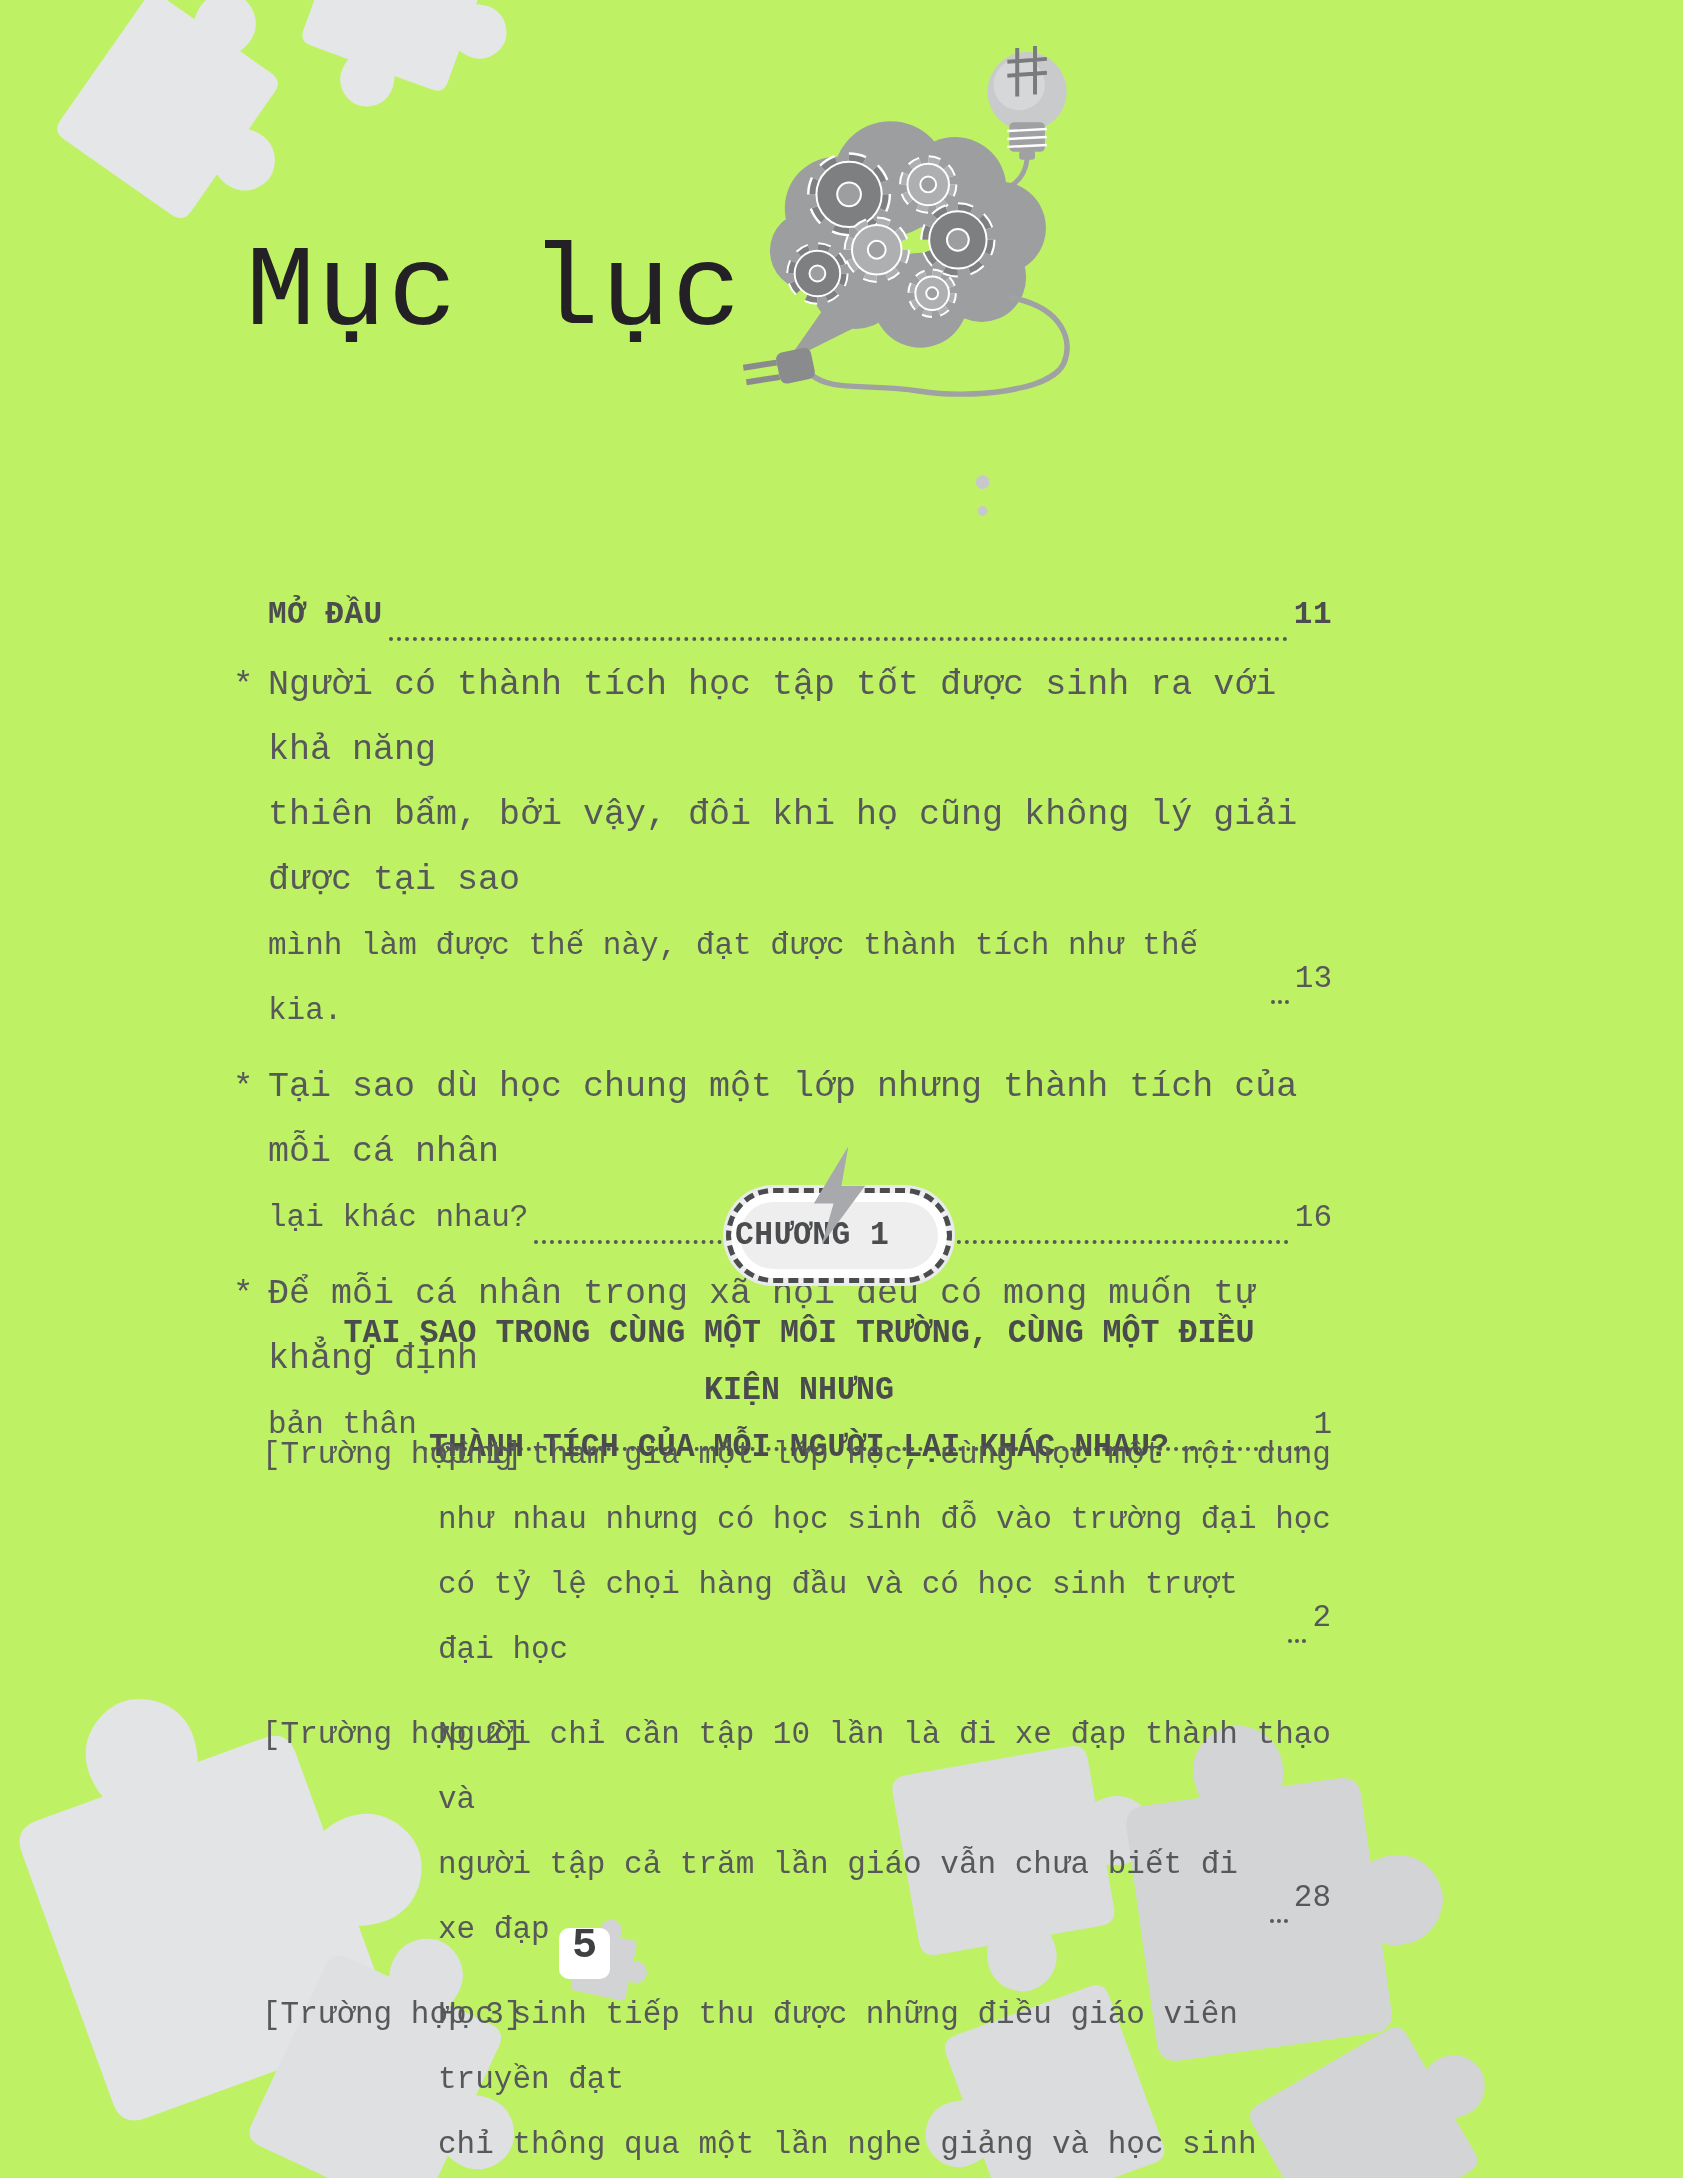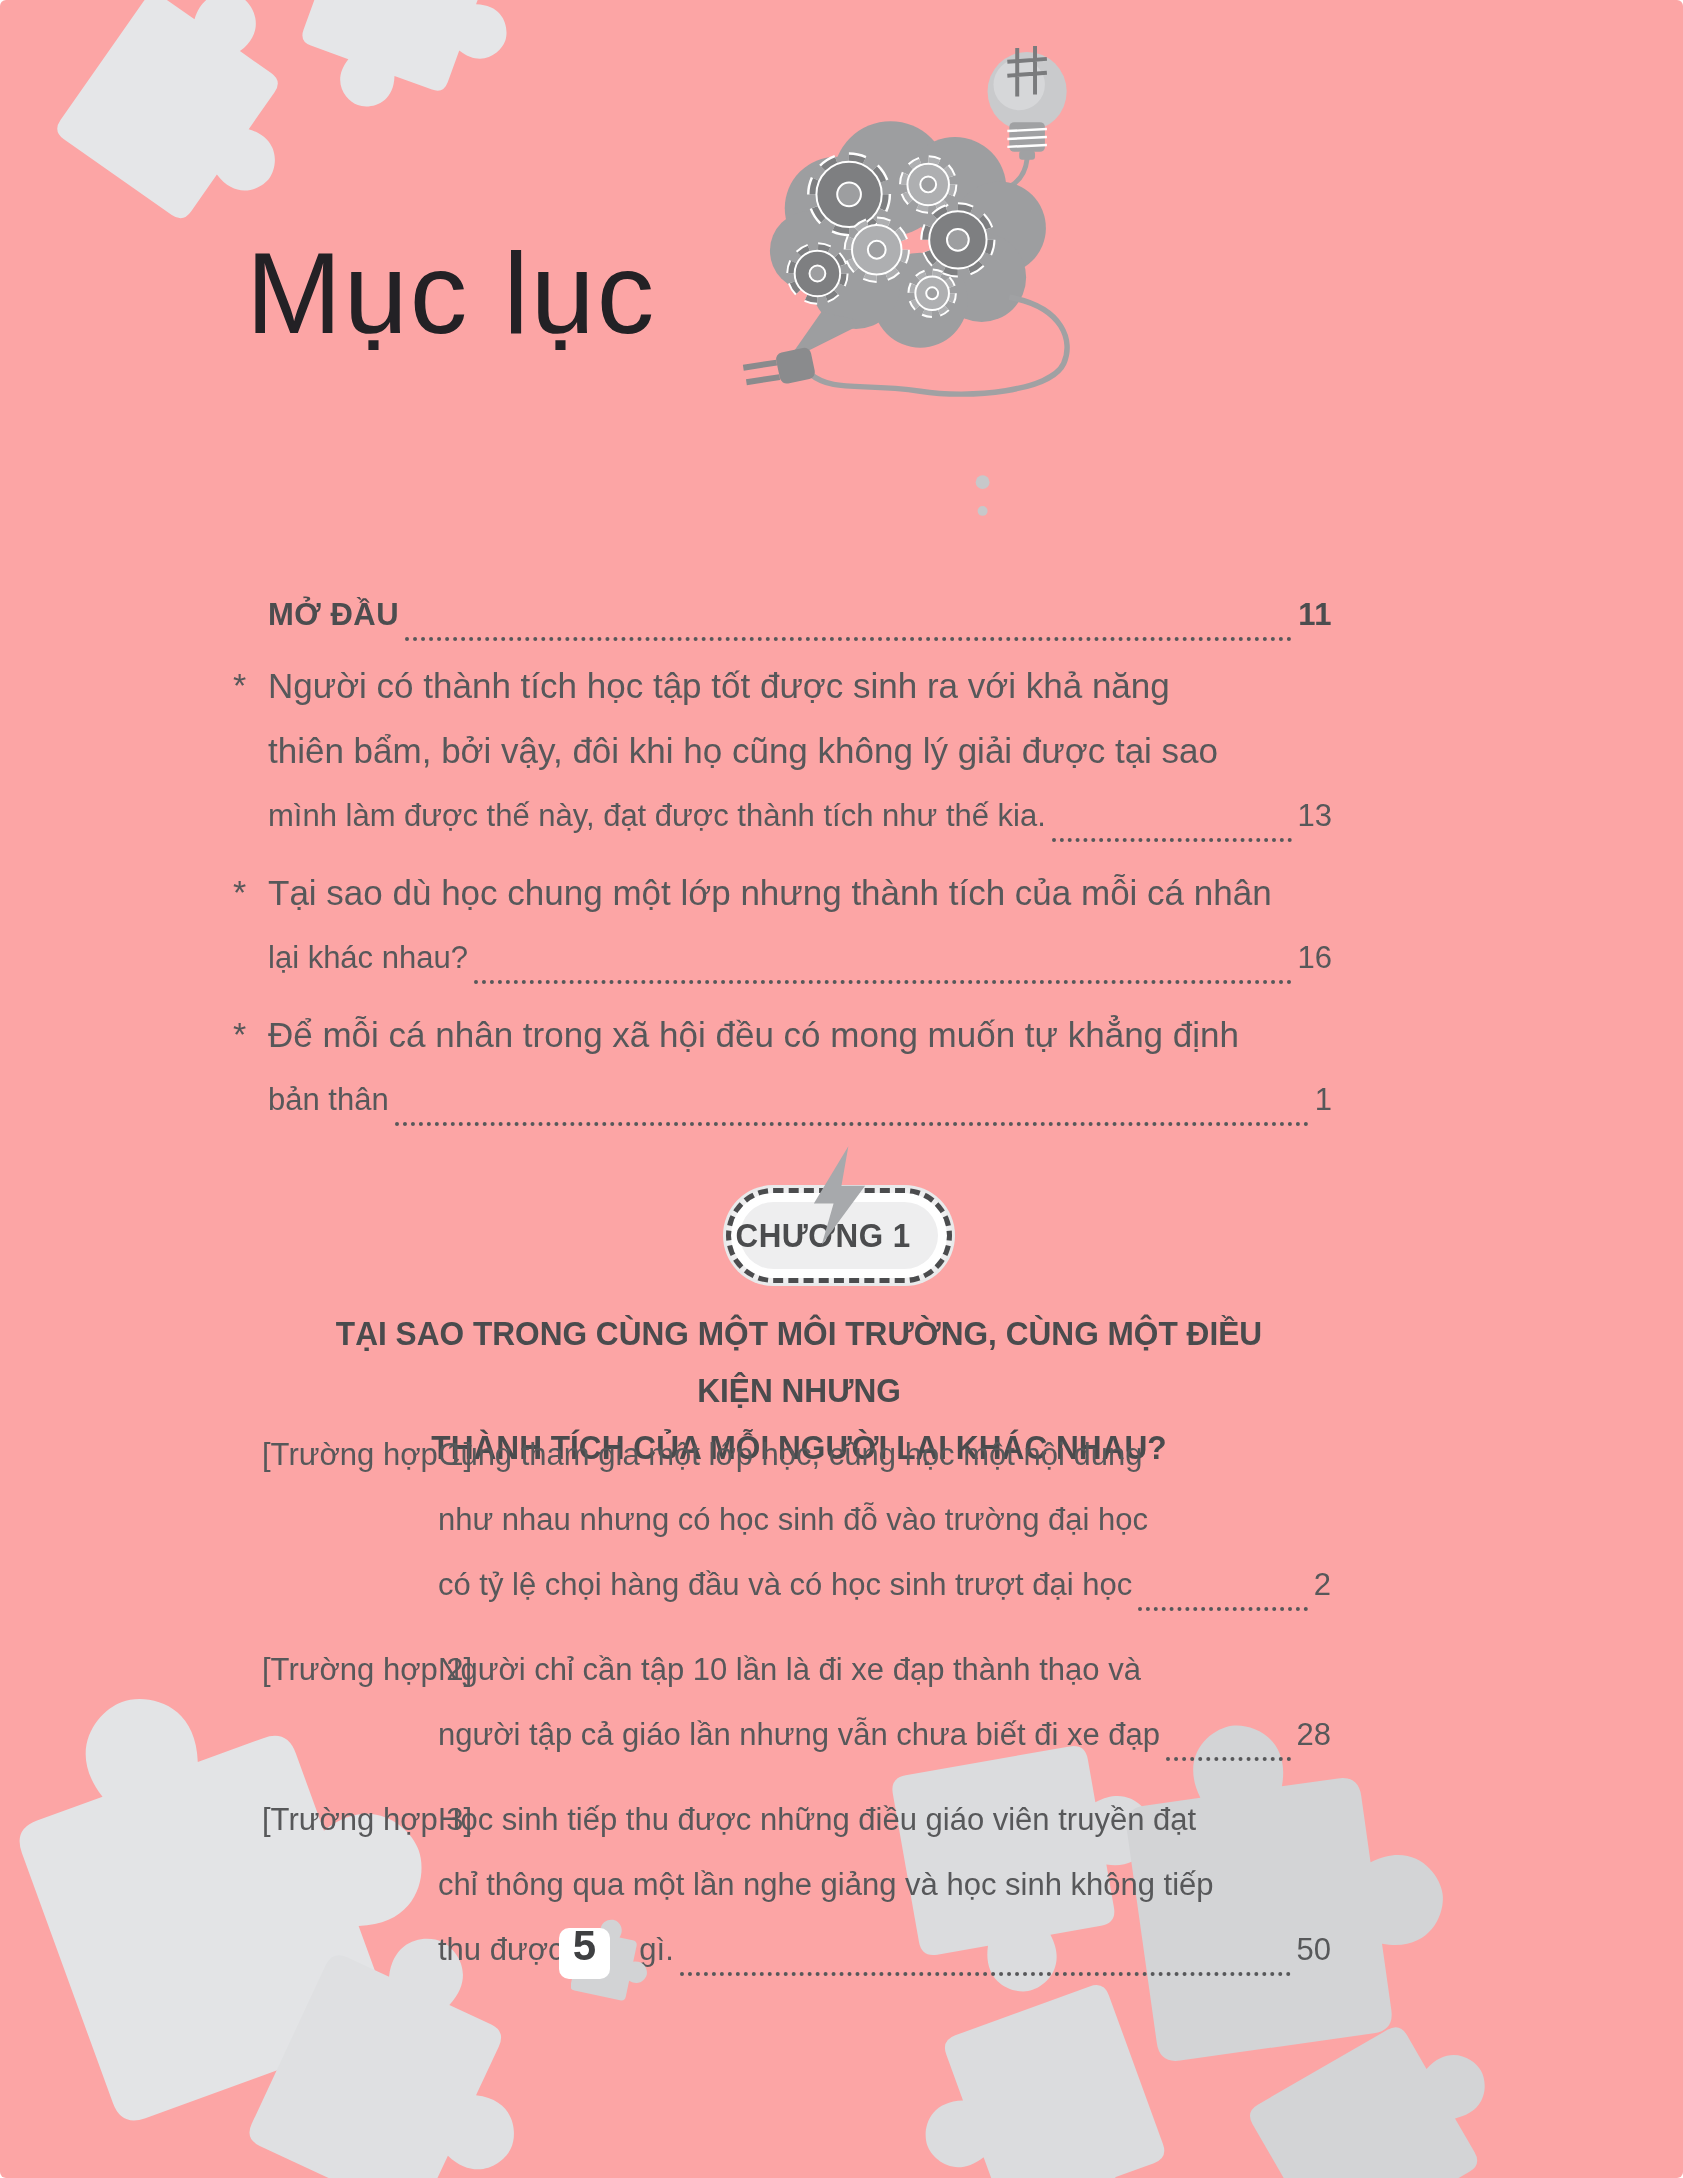--- a/index.html
+++ b/index.html
@@ -1,18 +1,18 @@
 <!DOCTYPE html>
 <html><head>
 <meta charset="utf-8">
 <style>
   html,body { margin:0; padding:0; background:#ffffff; }
   .page {
-    position:relative; width:1683px; height:2178px; background:#fca5a5;
-    overflow:hidden; font-family:Liberation Sans, sans-serif; color:#57585a;border-radius:6px;
+    position:relative; width:1683px; height:2178px; background:#bef264;
+    overflow:hidden; font-family:Liberation Mono, monospace; color:#57585a;
   }
   svg { display:block; }
   .decor { position:absolute; left:0; top:0; pointer-events:none; }
 
   
   .title {
     position:absolute; left:246px; top:236px; font-size:115px; font-weight:300;
     color:#232125; letter-spacing:2px; line-height:1;
   }
 
@@ -222,21 +222,21 @@
           <span class="pg">2</span>
         </div>
       </div>
     </div>
 
     <div class="case">
       <div class="case-label">[Trường hợp 2]</div>
       <div class="case-body">
         <div class="ln">Người chỉ cần tập 10 lần là đi xe đạp thành thạo và</div>
         <div class="toc-line">
-          <span>người tập cả giáo lần nhưng vẫn chưa biết đi xe đạp</span>
+          <span>người tập cả trăm lần giáo vẫn chưa biết đi xe đạp</span>
           <span class="leader"></span>
           <span class="pg">28</span>
         </div>
       </div>
     </div>
 
     <div class="case">
       <div class="case-label">[Trường hợp 3]</div>
       <div class="case-body">
         <div class="ln">Học sinh tiếp thu được những điều giáo viên truyền đạt</div>

